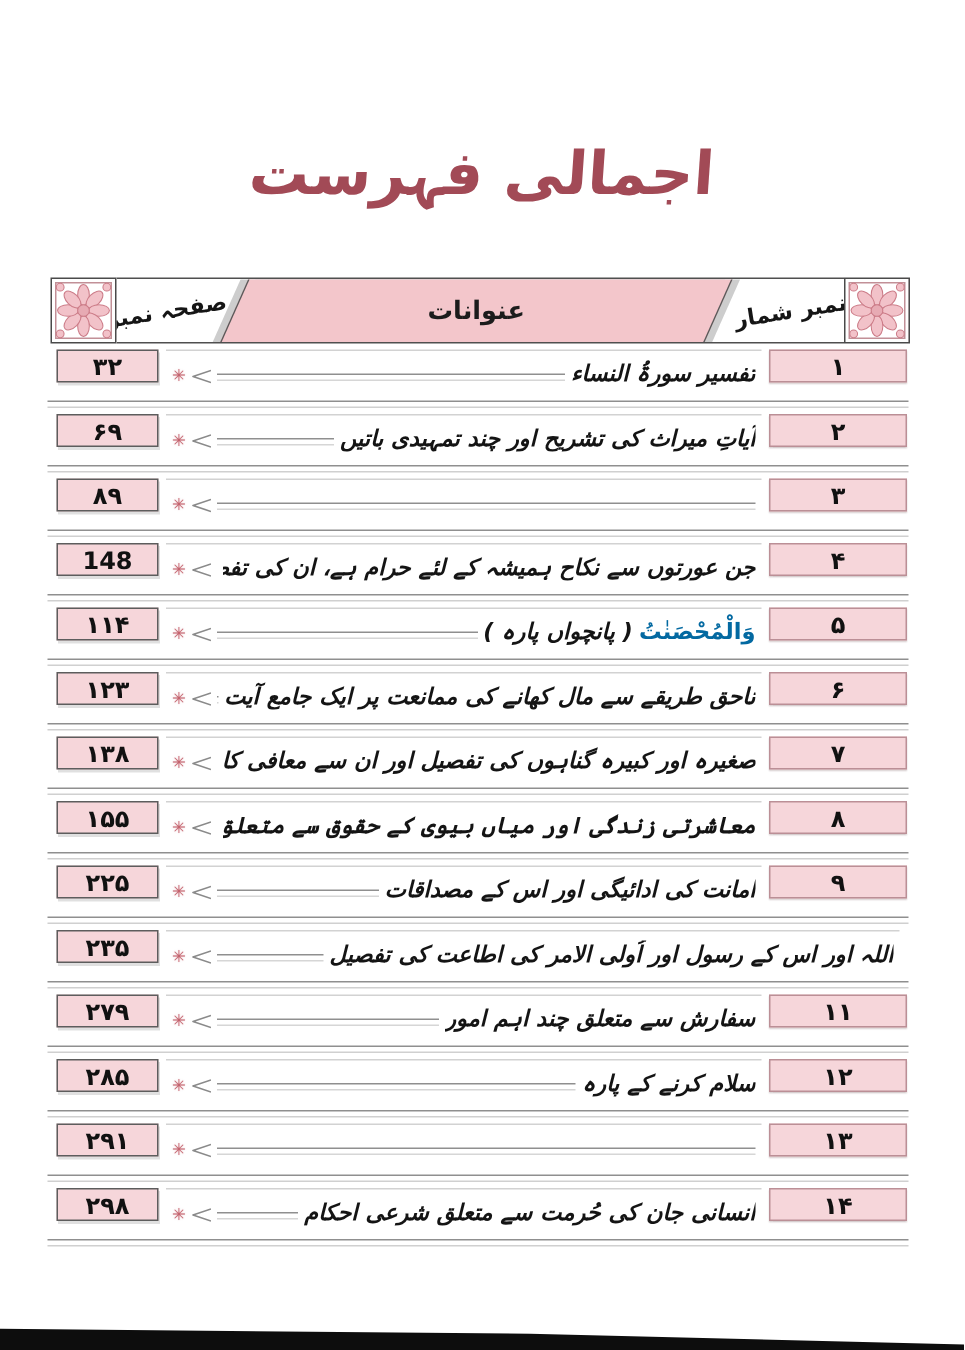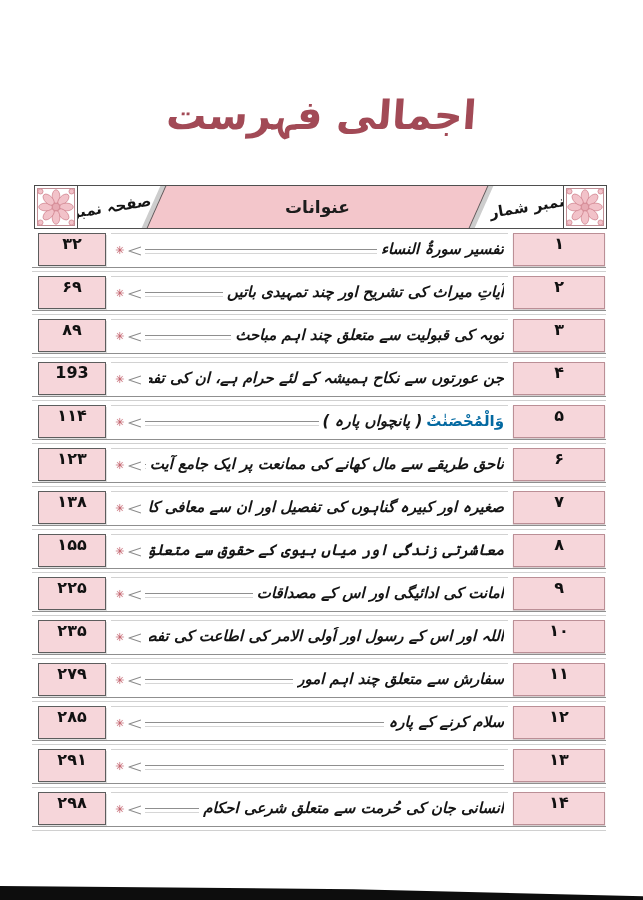--- a/index.html
+++ b/index.html
@@ -50,21 +50,21 @@
   }
   .banner > span{
     transform:skewX(24deg);font-weight:bold;font-size:17px;color:#1c1c1c;
   }
 
   
   .rows{position:absolute;top:233px;left:38px;right:38px;}
   .row{position:relative;height:43px;display:flex;direction:rtl;align-items:flex-start;}
   .cell{box-sizing:border-box;}
   .numbox{
-    height:33px;background:#f6d6da;display:flex;align-items:flex-start;justify-content:center;
+    height:22px;background:#f6d6da;display:flex;align-items:center;justify-content:center;
     font-weight:bold;font-size:16px;color:#111;
   }
   .serialcell{flex:0 0 92px;border:1px solid #bb8f96;box-shadow:0 1px 1px rgba(90,60,65,.25);}
   .pagecell{flex:0 0 68px;border:1px solid #5d5d5d;box-shadow:1px 2px 0 rgba(0,0,0,.12);}
   .titlecell{
     flex:1;min-width:0;height:31px;margin:0 5px;padding:0 4px;
     display:flex;direction:rtl;align-items:center;gap:4px;
     border-top:1px solid #d2d2d2;overflow:hidden;white-space:nowrap;
   }
   .ttext{font-weight:bold;font-size:15px;color:#141414;flex:0 1 auto;overflow:hidden;font-style:italic;}
@@ -182,21 +182,20 @@
         <div class="cell numbox pagecell">
           <span>۶۹</span>
         </div>
         <div class="underline"></div>
       </div>
       <div class="row">
         <div class="cell numbox serialcell">
           <span>۳</span>
         </div>
         <div class="cell titlecell">
-          <span class="ttext">توبہ کی قبولیت سے متعلق چند اہم مباحث</span>
           <span class="leader"></span>
           <svg class="tail" width="13" height="12" viewBox="0 0 13 12">
             <path d="M13 2 C7 4 4 5 1 6 C4 7 7 8 13 10" fill="none" stroke="#8a8a8a" stroke-width="1.1"></path>
           </svg>
           <span class="flower">✳</span>
         </div>
         <div class="cell numbox pagecell">
           <span>۸۹</span>
         </div>
         <div class="underline"></div>
@@ -207,21 +206,21 @@
         </div>
         <div class="cell titlecell">
           <span class="ttext">جن عورتوں سے نکاح ہمیشہ کے لئے حرام ہے، ان کی تفصیل</span>
           <span class="leader"></span>
           <svg class="tail" width="13" height="12" viewBox="0 0 13 12">
             <path d="M13 2 C7 4 4 5 1 6 C4 7 7 8 13 10" fill="none" stroke="#8a8a8a" stroke-width="1.1"></path>
           </svg>
           <span class="flower">✳</span>
         </div>
         <div class="cell numbox pagecell">
-          <span>193</span>
+          <span>148</span>
         </div>
         <div class="underline"></div>
       </div>
       <div class="row">
         <div class="cell numbox serialcell">
           <span>۵</span>
         </div>
         <div class="cell titlecell">
           <span class="arabic">وَالْمُحْصَنٰتُ</span>
           <span class="ttext">( پانچواں پارہ )</span>
@@ -298,23 +297,20 @@
             <path d="M13 2 C7 4 4 5 1 6 C4 7 7 8 13 10" fill="none" stroke="#8a8a8a" stroke-width="1.1"></path>
           </svg>
           <span class="flower">✳</span>
         </div>
         <div class="cell numbox pagecell">
           <span>۲۲۵</span>
         </div>
         <div class="underline"></div>
       </div>
       <div class="row">
-        <div class="cell numbox serialcell">
-          <span>۱۰</span>
-        </div>
         <div class="cell titlecell">
           <span class="ttext">اللہ اور اس کے رسول اور اُولی الامر کی اطاعت کی تفصیل</span>
           <span class="leader"></span>
           <svg class="tail" width="13" height="12" viewBox="0 0 13 12">
             <path d="M13 2 C7 4 4 5 1 6 C4 7 7 8 13 10" fill="none" stroke="#8a8a8a" stroke-width="1.1"></path>
           </svg>
           <span class="flower">✳</span>
         </div>
         <div class="cell numbox pagecell">
           <span>۲۳۵</span>

